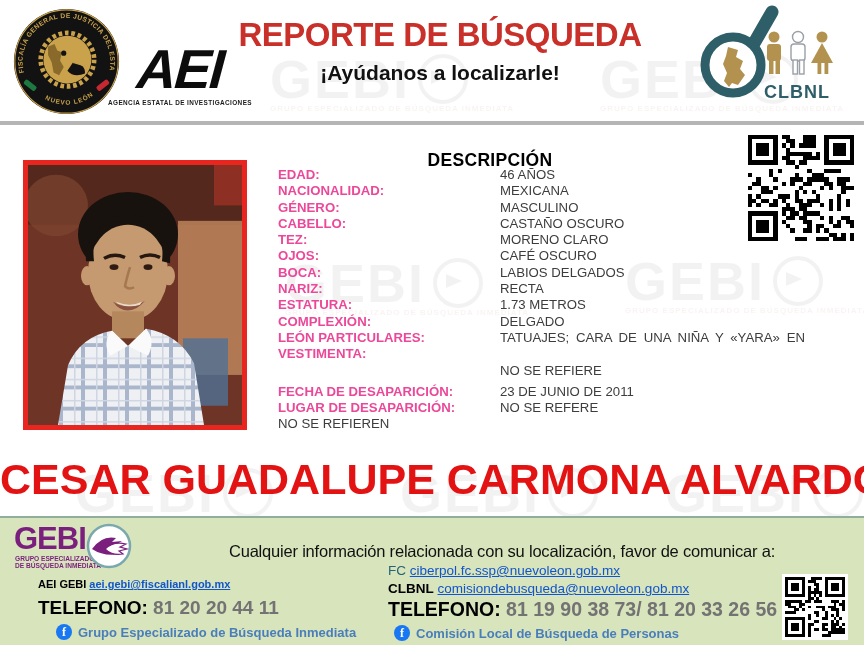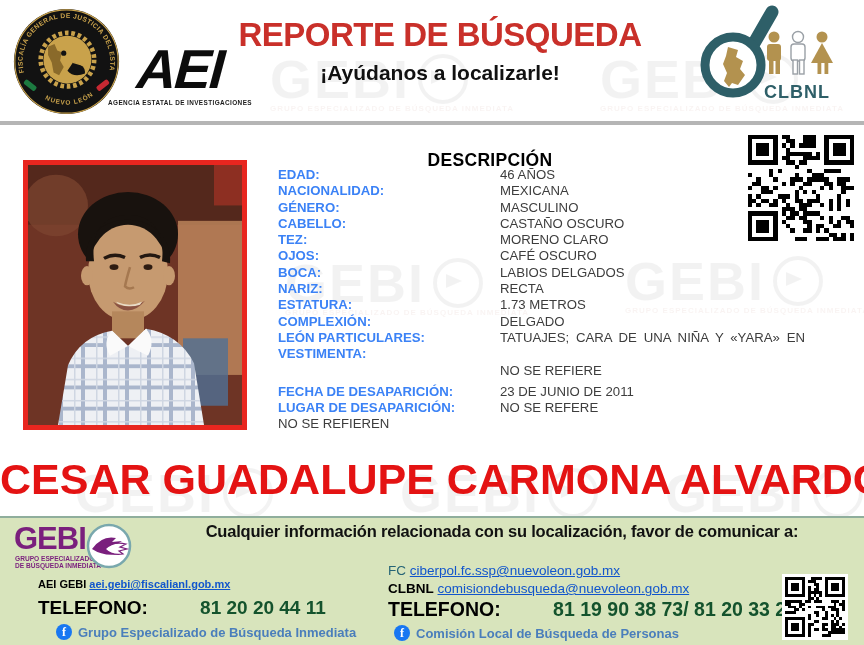--- a/index.html
+++ b/index.html
@@ -26,50 +26,50 @@
   .clbnl-logo{position:absolute;left:698px;top:5px;z-index:2;}
   .hdr-divider{position:absolute;left:0;top:121px;width:864px;height:4px;background:#b5b5b5;z-index:2;}
   
   .photo-frame{position:absolute;left:23px;top:160px;width:214px;height:260px;border:5px solid #e8261f;
                background:#6e3425;z-index:2;}
   
   .desc-heading{position:absolute;left:300px;top:133px;width:380px;text-align:center;z-index:2;
                 font-size:17.5px;font-weight:bold;color:#000;letter-spacing:.3px;margin-top:17px;}
   .desc-rows{position:absolute;left:278px;top:167px;width:560px;z-index:2;}
   .row{display:flex;line-height:16.3px;font-size:13.2px;}
-  .row .lbl{width:222px;font-weight:bold;color:#3b82f6;flex:none;}
+  .row .lbl{width:222px;font-weight:bold;color:#ec4899;flex:none;}
   .row .val{width:305px;color:#3d3d3d;}
   .row.justify .val{text-align:justify;text-align-last:justify;}
   .row.gap-before{margin-top:5px;}
   .qr-box{position:absolute;background:#fff;z-index:3;}
   #qr-top{left:744px;top:131px;width:106px;height:106px;padding:4px;}
   #qr-bottom{left:782px;top:572px;width:60px;height:60px;padding:3px;}
   
   .person-name{position:absolute;left:0;top:455px;width:864px;text-align:center;z-index:2;
                font-size:43px;font-weight:bold;color:#e41313;letter-spacing:0;white-space:nowrap;}
   
   .footer{position:absolute;left:0;top:516px;width:864px;height:129px;background:#d8e4bc;
           border-top:2px solid #8fae9c;z-index:2;box-sizing:border-box;}
   .gebi-word{position:absolute;left:14px;top:6px;font-size:31px;font-weight:900;color:#7a1f7d;
              letter-spacing:-1px;line-height:30px;}
   .gebi-sub{position:absolute;left:15px;top:37px;font-size:6.6px;font-weight:bold;color:#7a1f7d;line-height:7px;}
   .gebi-circle{position:absolute;left:86px;top:5px;}
-  .notice{position:absolute;left:150px;top:4px;width:704px;text-align:center;font-size:16.5px;
-          font-weight:bold;color:#111;letter-spacing:-.2px;}
+  .notice{position:absolute;left:150px;top:24px;width:704px;text-align:center;font-size:16.5px;
+          font-weight:normal;color:#111;letter-spacing:-.2px;}
   .f-left1{position:absolute;left:38px;top:60px;font-size:11px;color:#000;}
   .f-left2{position:absolute;left:38px;top:79px;font-size:19px;color:#000;}
   .f-left3{position:absolute;left:56px;top:106px;font-size:13px;}
   .f-right1{position:absolute;left:388px;top:45px;font-size:13.5px;}
   .f-right2{position:absolute;left:388px;top:63px;font-size:13.5px;}
   .f-right3{position:absolute;left:388px;top:80px;font-size:19.5px;}
   .f-right4{position:absolute;left:394px;top:107px;font-size:13px;}
   .bold{font-weight:bold;}
   .lnk{color:#1155cc;text-decoration:underline;font-weight:bold;cursor:pointer;}
   .lnk2{color:#1155cc;text-decoration:underline;cursor:pointer;}
-  .phone-red{color:#14532d;font-weight:bold;margin-left:47px;}
+  .phone-red{color:#737373;font-weight:bold;}
   .fc-label{color:#256476;}
   .fb-row{color:#4a7ebb;font-weight:bold;display:flex;align-items:center;gap:6px;}
   .fb-icon{display:inline-flex;width:16px;height:16px;border-radius:50%;background:#1877f2;color:#fff;
            font-weight:bold;font-size:12px;align-items:center;justify-content:center;flex:none;
            font-family:"Liberation Serif",serif;}
 </style>
 </head>
 <body>
 
 <div id="poster">

